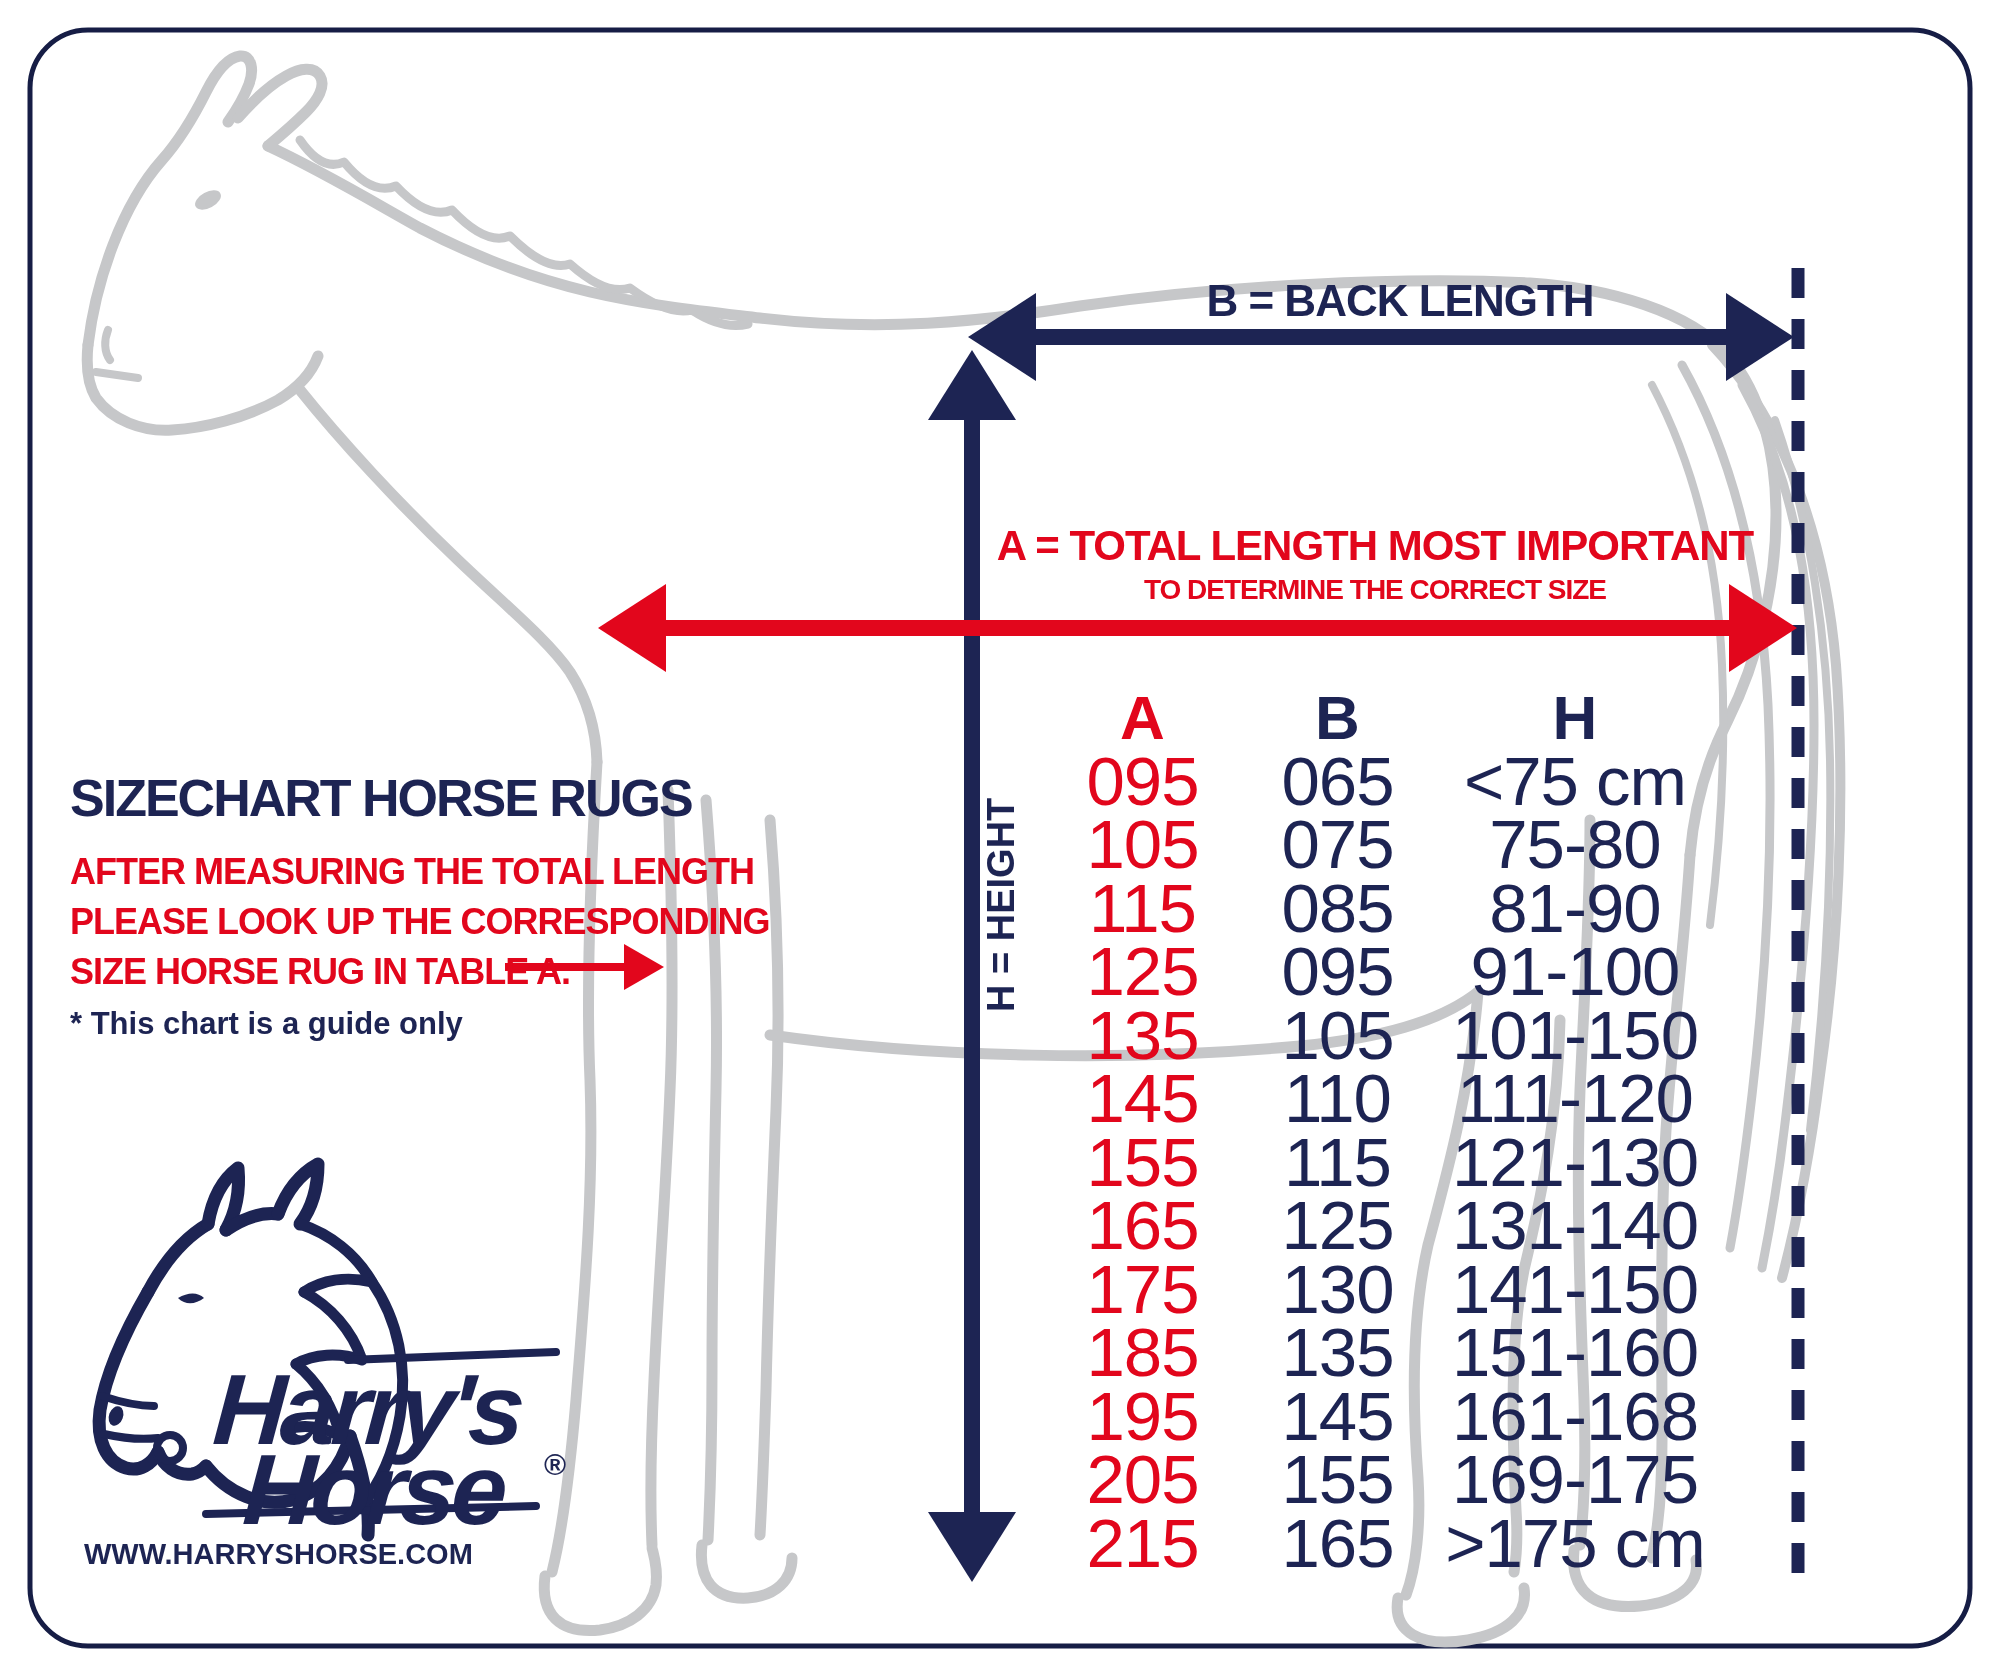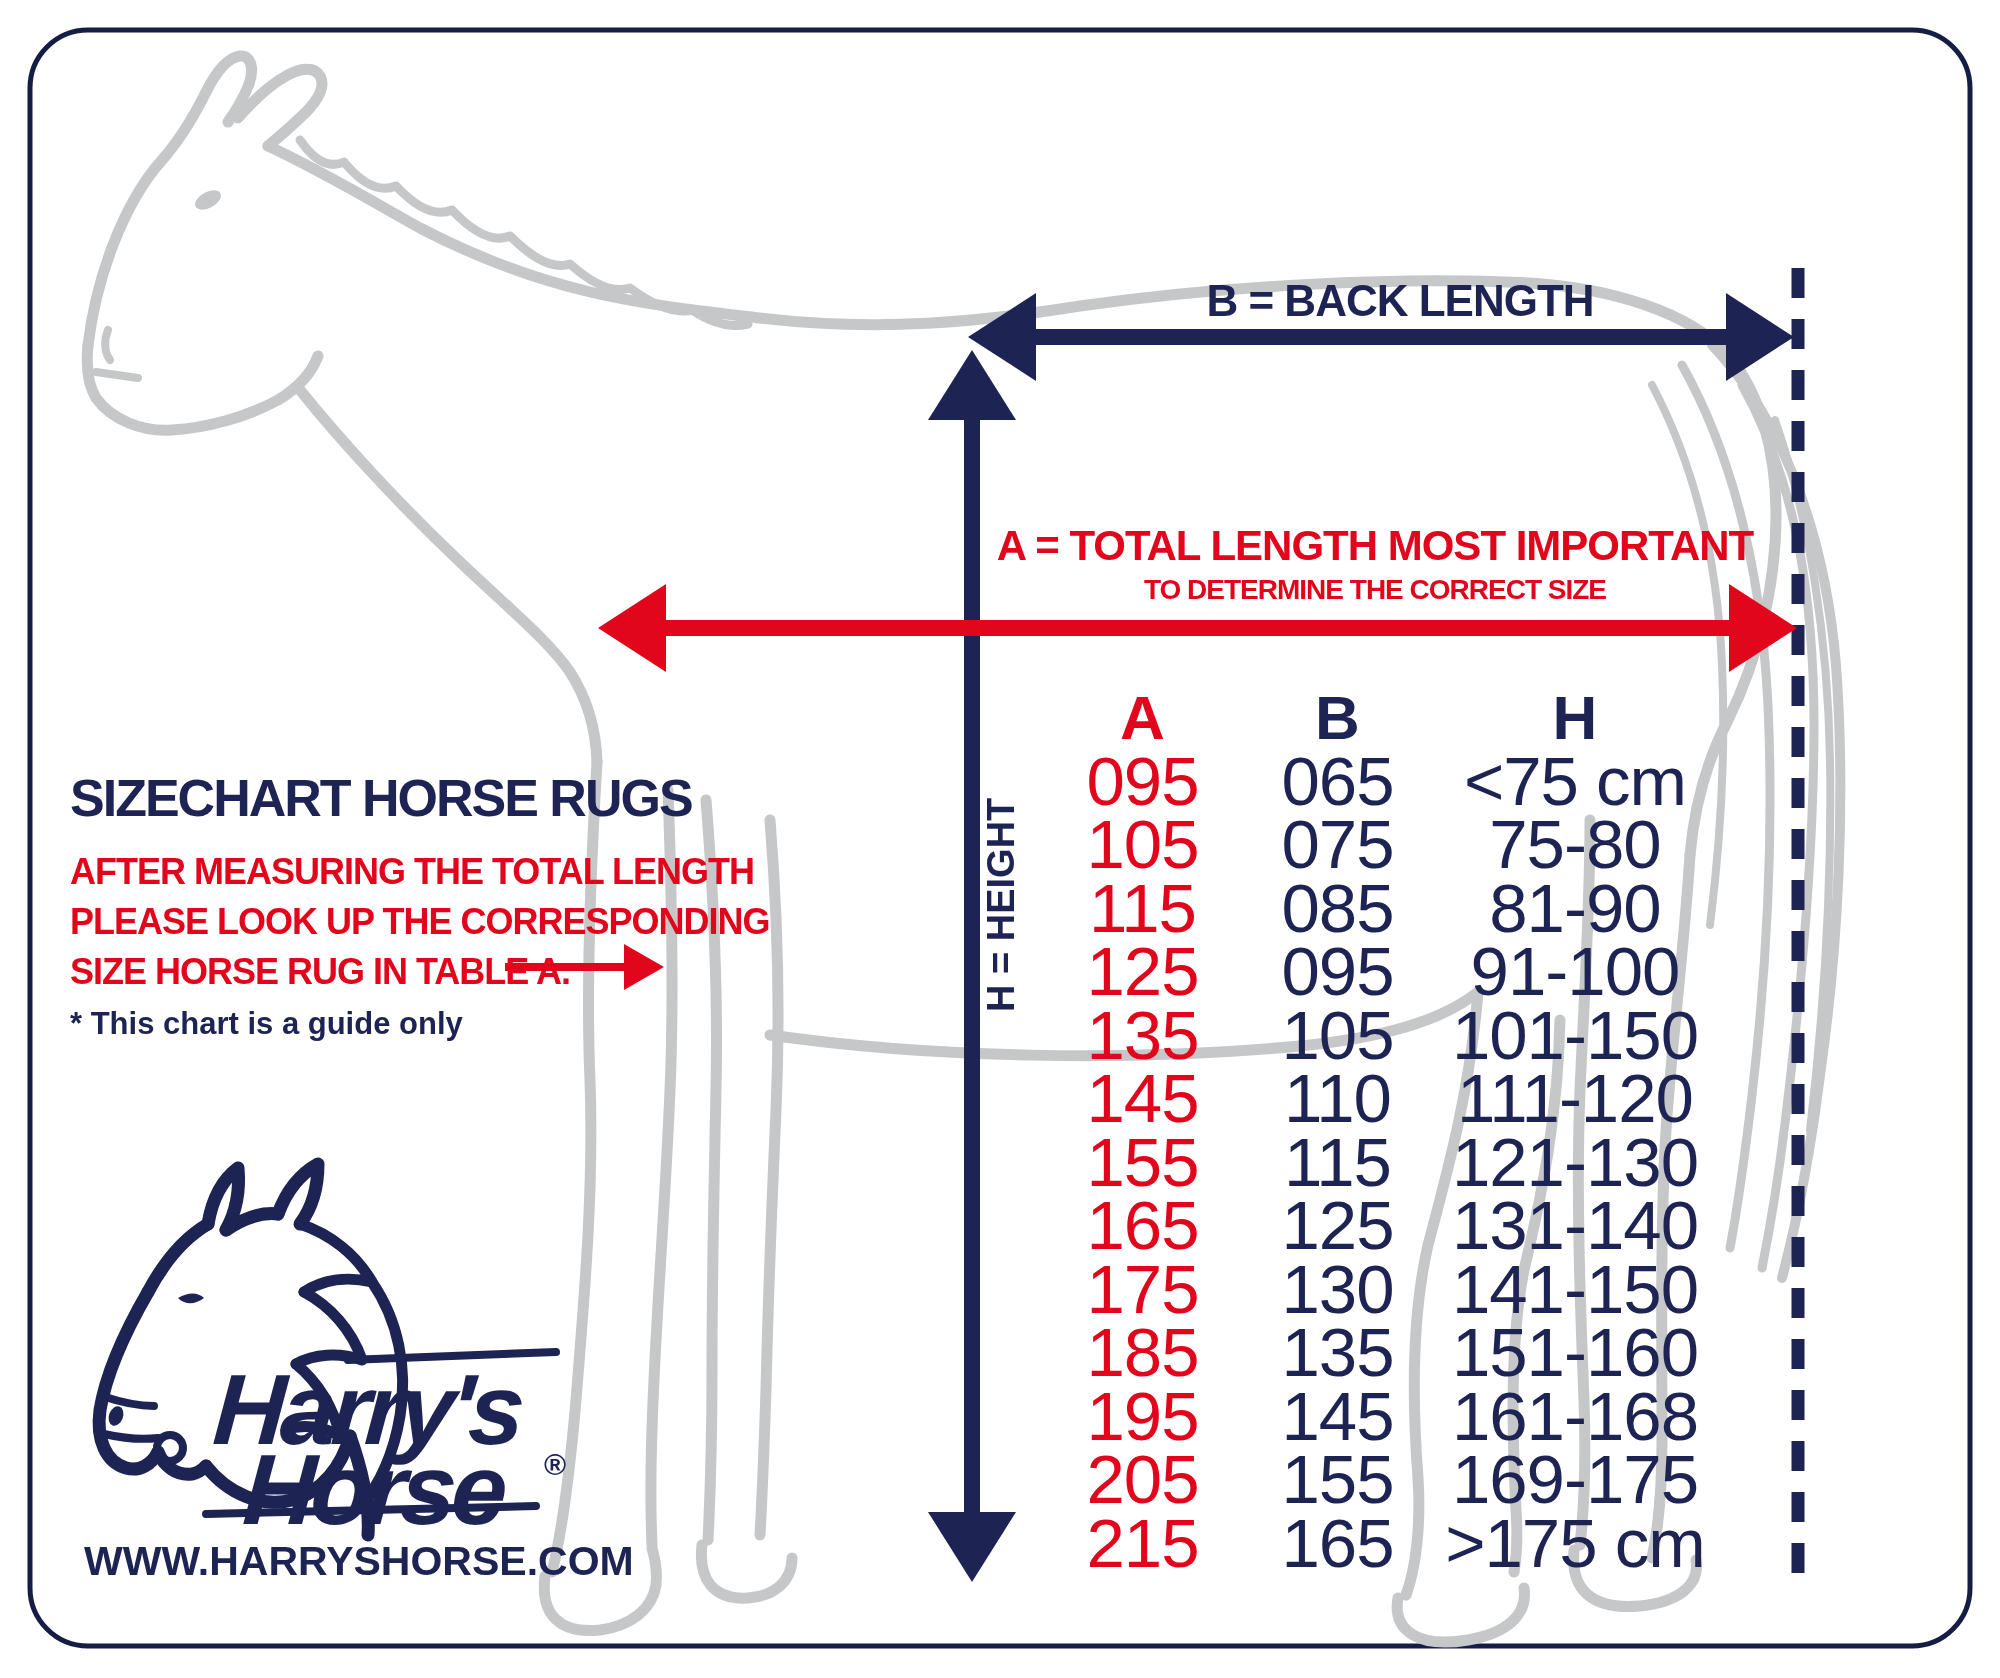--- a/index.html
+++ b/index.html
@@ -35,21 +35,21 @@
   .size-table .hdr{height:74px;font-size:62px;font-weight:bold;line-height:74px;}
   .size-table .cell{font-size:69px;font-weight:normal;letter-spacing:-1px;}
   .size-table .col0{color:#e2061c;}
   .size-table .col1,.size-table .col2{color:#1d2453;}
 
   .brand-line1{left:214px;top:1352px;font-size:100px;font-weight:bold;font-style:italic;
     letter-spacing:-5px;transform:skewX(-4deg);}
   .brand-line2{left:244px;top:1432px;font-size:100px;font-weight:bold;font-style:italic;
     letter-spacing:-5px;transform:skewX(-4deg);}
   .brand-reg{left:544px;top:1448px;font-size:30px;font-weight:bold;}
-  .website{left:84px;top:1538px;font-size:41px;font-weight:bold;letter-spacing:0px;white-space:nowrap;}
+  .website{left:84px;top:1538px;font-size:29px;font-weight:bold;letter-spacing:0px;white-space:nowrap;}
 </style>
 </head>
 <body>
 
 <div id="canvas">
 
   <svg id="art" width="2000" height="1678" viewBox="0 0 2000 1678">
 
     <rect x="30" y="30" width="1940" height="1616" rx="58" ry="58" fill="none" stroke="#161d45" stroke-width="5"></rect>
 

